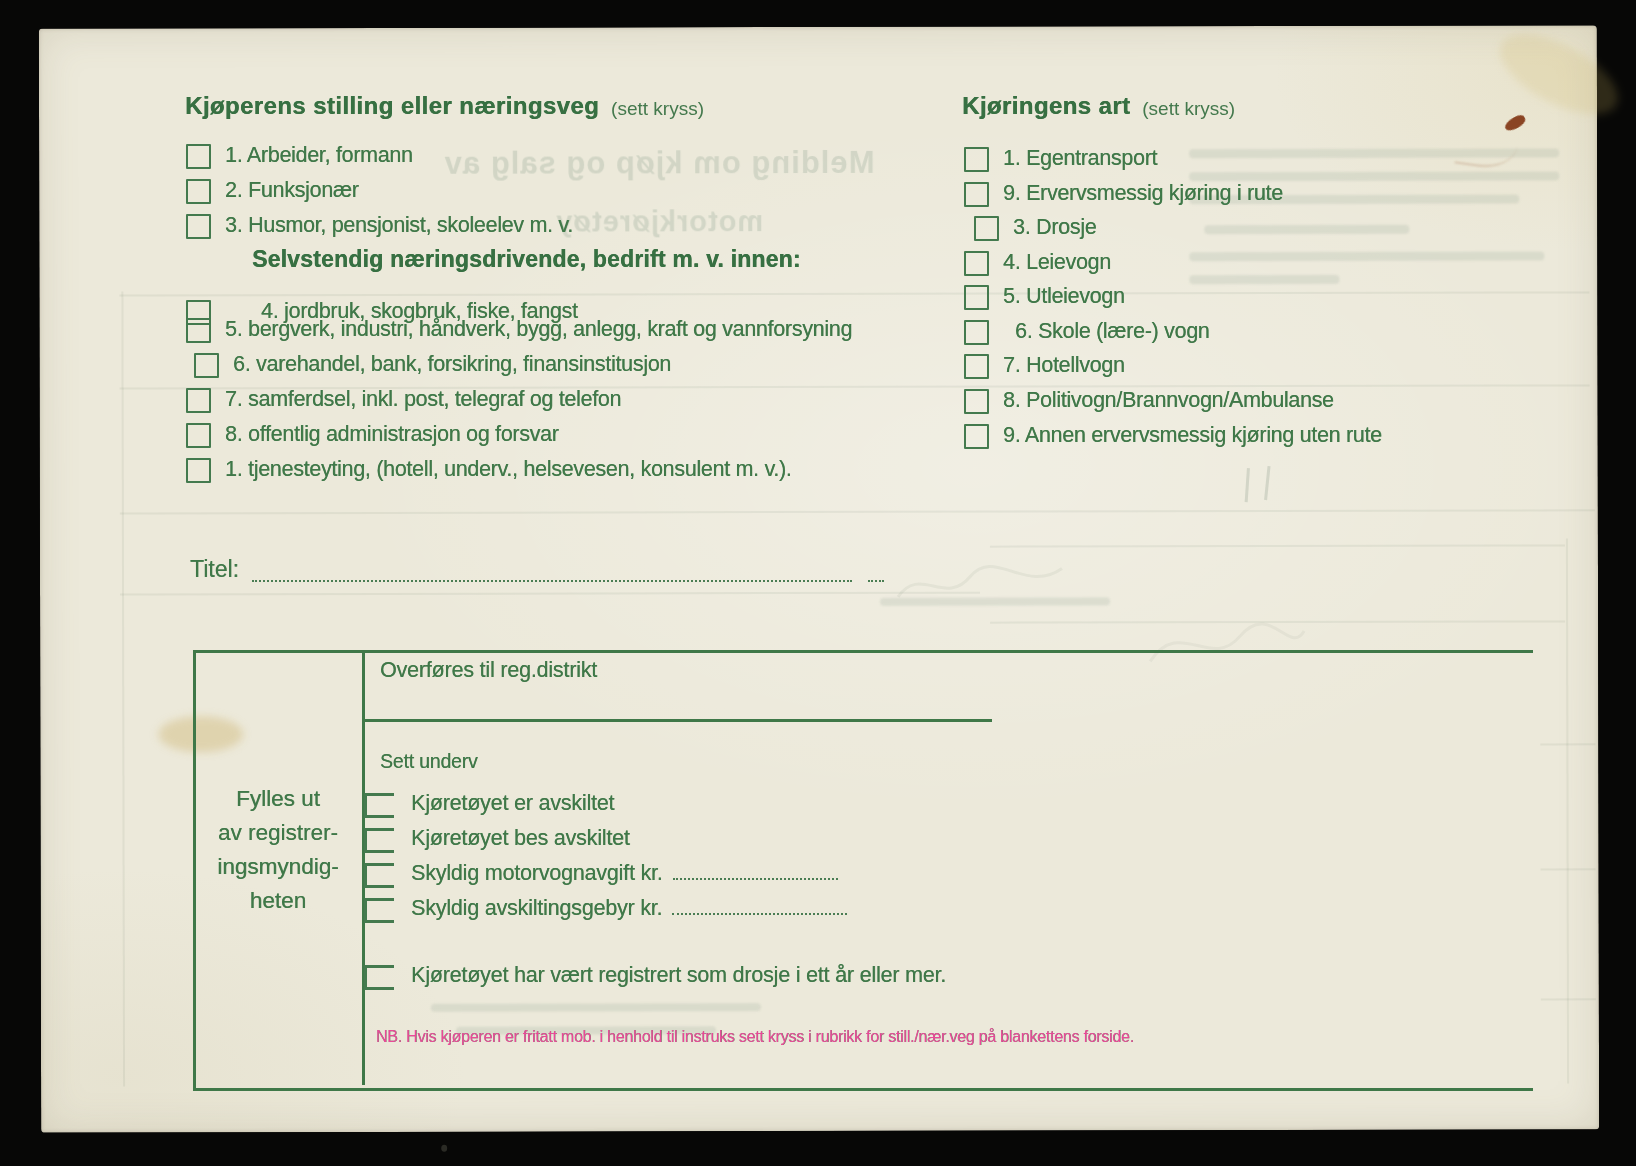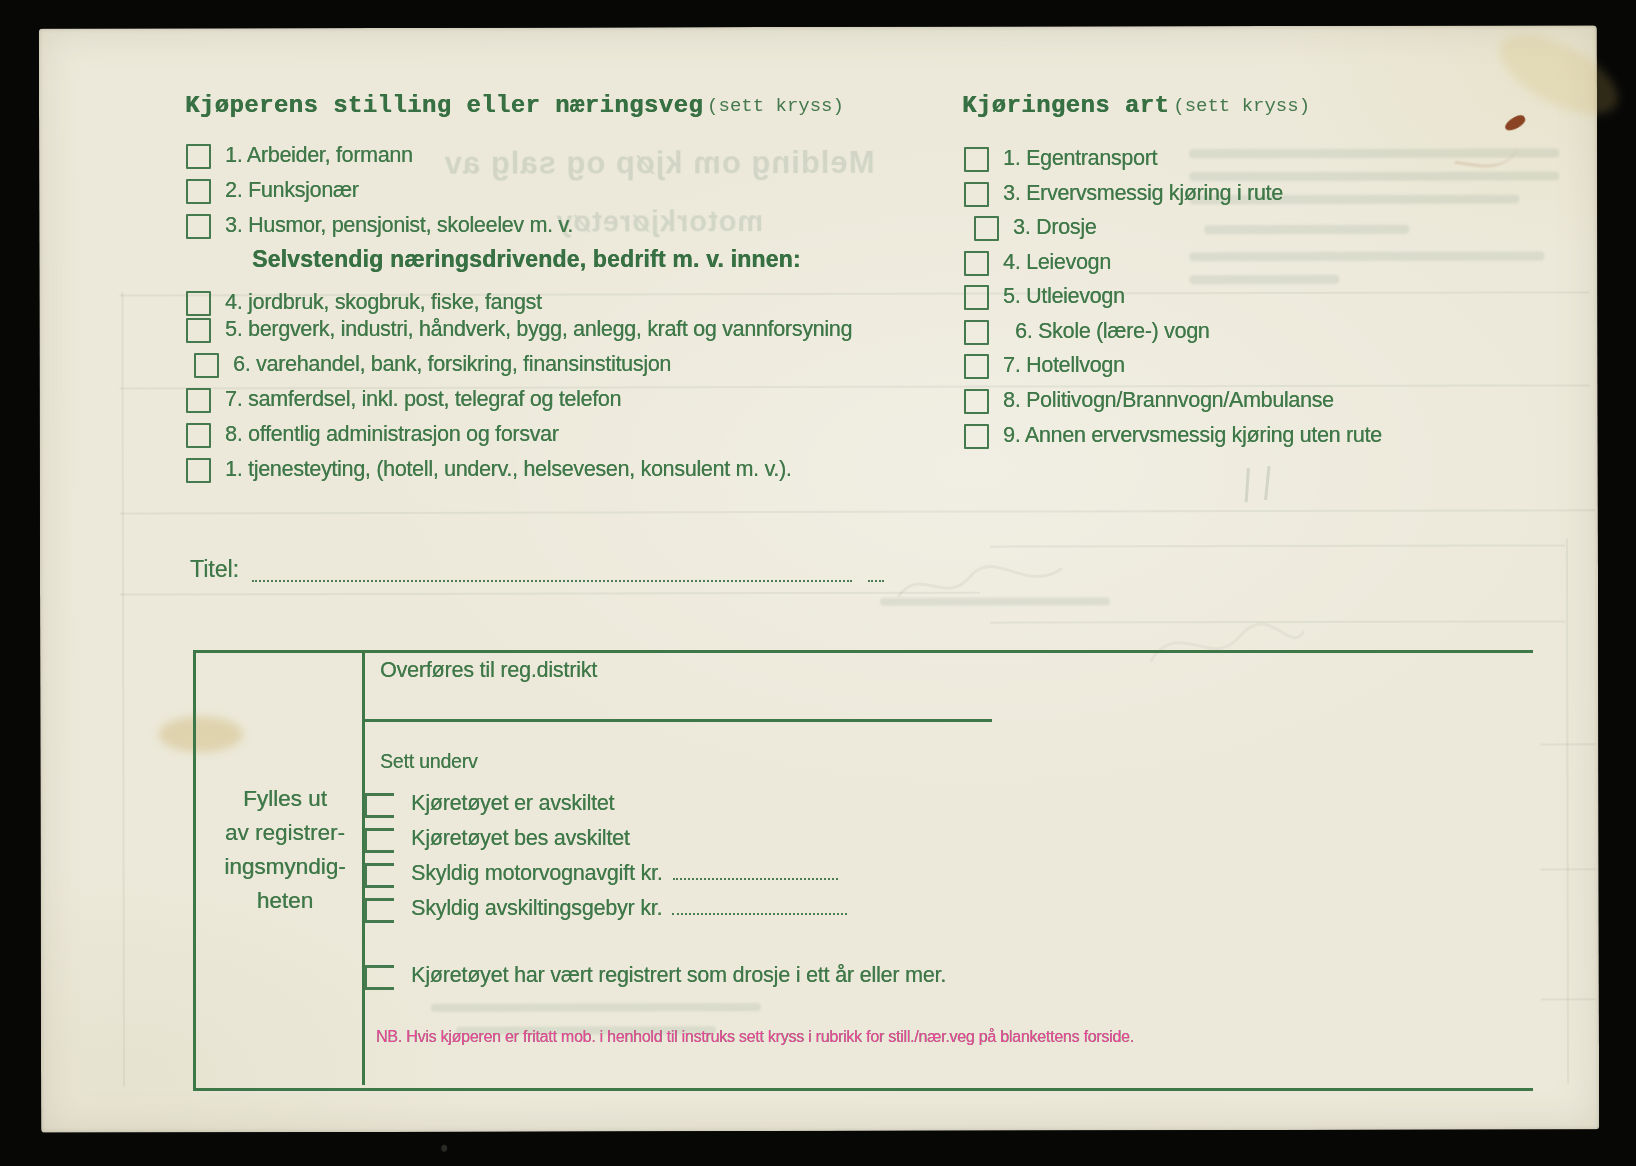--- a/index.html
+++ b/index.html
@@ -8,42 +8,42 @@
   .paper{position:absolute;left:40px;top:27px;width:1558px;height:1104px;
          background:
            radial-gradient(ellipse 900px 500px at 60% 40%, rgba(255,255,255,.25), rgba(255,255,255,0) 70%),
            radial-gradient(ellipse 500px 300px at 5% 95%, rgba(190,180,140,.12), rgba(190,180,140,0) 70%),
            radial-gradient(ellipse 420px 260px at 98% 4%, rgba(210,190,120,.14), rgba(210,190,120,0) 70%),
            #ece9da;
          border-radius:4px;
          box-shadow: inset 0 0 40px rgba(120,110,80,.18), inset 0 0 4px rgba(90,80,60,.25);
          transform:rotate(-0.12deg);}
   .abs{position:absolute;}
-  .hdr{display:flex;align-items:center;gap:4px;white-space:nowrap;font-family:Liberation Mono, monospace;}
+  .hdr{display:flex;align-items:flex-end;gap:12px;white-space:nowrap;}
   .hdr-main{font-size:24px;font-weight:700;letter-spacing:.4px;color:#377042;
             text-shadow:.4px 0 0 #377042;}
   .hdr-sub{font-size:19px;font-weight:400;color:#44794d;}
   .row{position:absolute;display:flex;align-items:flex-start;white-space:nowrap;}
   .cb{flex:0 0 auto;width:21px;height:21px;border:2.5px solid #447a4e;margin-top:1px;
       border-radius:1px;background:transparent;cursor:pointer;}
   .lbl{font-size:21.5px;letter-spacing:-.3px;color:#3f7848;margin-left:14px;
        text-shadow:.3px 0 0 rgba(63,120,72,.8);}
   .subhead{font-size:23px;font-weight:700;letter-spacing:.2px;color:#377042;white-space:nowrap;
            text-shadow:.4px 0 0 #377042;}
   .titel-lbl{font-size:23px;color:#3f7848;text-shadow:.3px 0 0 rgba(63,120,72,.8);}
   .dotted{border-bottom:2.6px dotted #4a7d53;height:20px;}
   .regbox{position:absolute;left:193px;top:650px;width:1337px;height:435px;
           border:3px solid #3f7848;border-right:none;}
   .regbox-divider{position:absolute;left:362px;top:650px;width:3px;height:435px;background:#3f7848;}
   .bracket-cb{flex:0 0 auto;width:27px;height:19px;border:3px solid #447a4e;border-right:none;
       margin-top:2px;background:transparent;cursor:pointer;}
   .boxlbl{font-size:21.5px;letter-spacing:-.2px;color:#3f7848;margin-left:17px;
           text-shadow:.3px 0 0 rgba(63,120,72,.8);}
   .side-label{font-size:22.5px;line-height:34px;color:#3f7848;text-align:center;
-              text-shadow:.3px 0 0 rgba(63,120,72,.8);margin-left:7px;}
+              text-shadow:.3px 0 0 rgba(63,120,72,.8);}
   .side-label span{display:block;}
   .nb{font-size:16px;letter-spacing:-.25px;color:#ec4899;white-space:nowrap;
       text-shadow:.3px 0 0 rgba(63,120,72,.8);}
   
   .ghost-title{transform:scaleX(-1);color:rgba(135,160,140,.26);filter:blur(.6px);
                text-align:center;font-weight:700;}
   .ghost-bar{position:absolute;height:9px;background:rgba(125,150,128,.17);filter:blur(1.2px);
              border-radius:4px;}
   .ghost-hline{position:absolute;height:2px;background:rgba(110,125,105,.10);}
   .ghost-vline{position:absolute;width:2px;background:rgba(110,125,105,.10);}
@@ -118,21 +118,21 @@
     <span class="cb"></span>
     <span class="lbl">2. Funksjonær</span>
   </div>
   <div class="row" style="left:186px;top:213px;">
     <span class="cb"></span>
     <span class="lbl">3. Husmor, pensjonist, skoleelev m. v.</span>
   </div>
 
   <div class="abs subhead" style="left:252px;top:246px;">Selvstendig næringsdrivende, bedrift m. v. innen:</div>
 
-  <div class="row" style="left:186px;top:290px;">
+  <div class="row" style="left:186px;top:299px;gap:36px;">
     <span class="cb"></span>
     <span class="lbl">4. jordbruk, skogbruk, fiske, fangst</span>
   </div>
   <div class="row" style="left:186px;top:317px;">
     <span class="cb"></span>
     <span class="lbl">5. bergverk, industri, håndverk, bygg, anlegg, kraft og vannforsyning</span>
   </div>
   <div class="row" style="left:186px;top:352px;margin-left:8px;">
     <span class="cb"></span>
     <span class="lbl">6. varehandel, bank, forsikring, finansinstitusjon</span>
@@ -154,21 +154,21 @@
     <span class="hdr-main">Kjøringens art</span>
     <span class="hdr-sub">(sett kryss)</span>
   </div>
 
   <div class="row" style="left:964px;top:146px;">
     <span class="cb"></span>
     <span class="lbl">1. Egentransport</span>
   </div>
   <div class="row" style="left:964px;top:181px;">
     <span class="cb"></span>
-    <span class="lbl">3. Ervervsmessig kjøring i rute</span>
+    <span class="lbl">9. Ervervsmessig kjøring i rute</span>
   </div>
   <div class="row" style="left:964px;top:215px;margin-left:10px;">
     <span class="cb"></span>
     <span class="lbl">3. Drosje</span>
   </div>
   <div class="row" style="left:964px;top:250px;">
     <span class="cb"></span>
     <span class="lbl">4. Leievogn</span>
   </div>
   <div class="row" style="left:964px;top:284px;">

